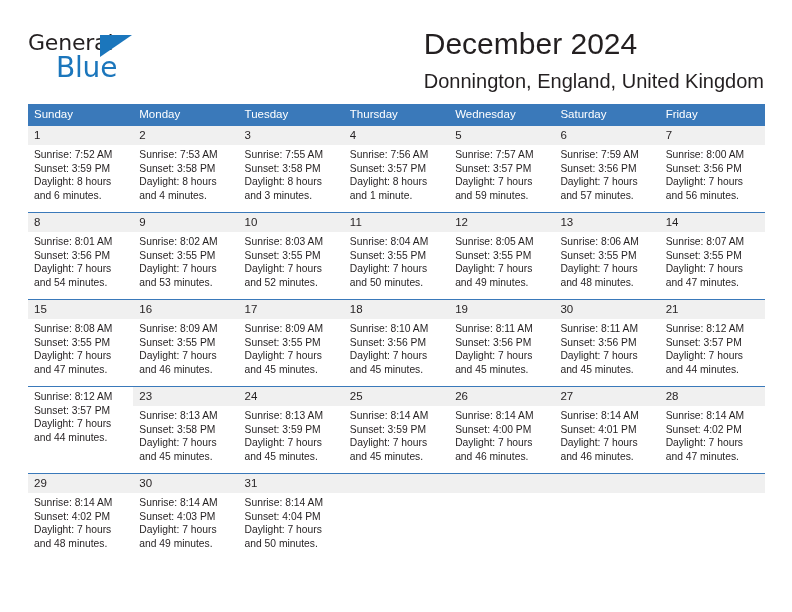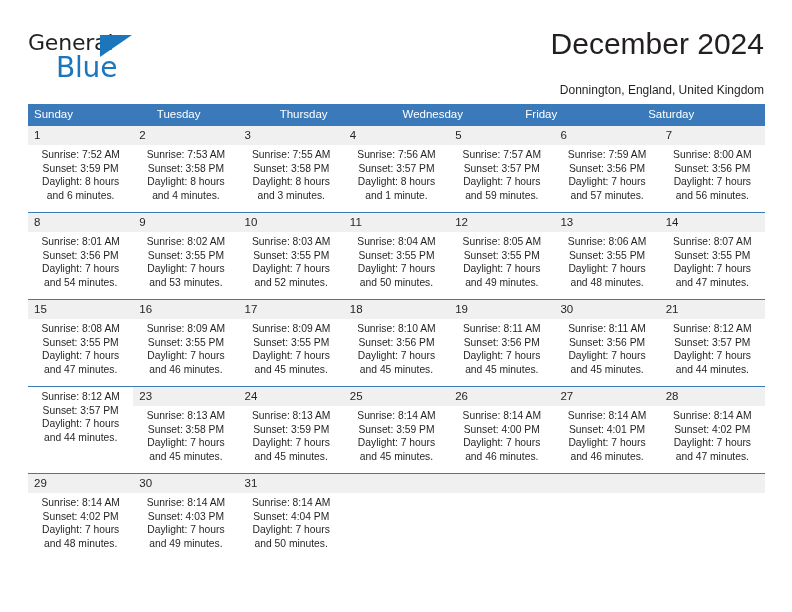--- a/index.html
+++ b/index.html
@@ -63,35 +63,35 @@
     width: 0;
     height: 0;
     border-left: 32px solid #1b76bc;
     border-bottom: 22px solid transparent;
   }
 
   .title-wrap {
     position: absolute;
     right: 0;
     top: 0;
-    text-align: right;
+    text-align: left;
   }
   .cal-title {
     font-size: 30px;
     font-weight: normal;
     color: #231f20;
     line-height: 36px;
     white-space: nowrap;
   }
   .cal-subtitle {
-    font-size: 12px;
+    font-size: 20px;
     font-weight: normal;
     color: #231f20;
     line-height: 20px;
-    margin-top: 18px;
+    margin-top: 9px;
     white-space: nowrap;
   }
 
   
   .calendar {
     position: absolute;
     left: 28px;
     top: 104px;
     width: 737px;
   }
@@ -141,21 +141,20 @@
     font-size: 11.5px;
     color: #231f20;
     line-height: 19px;
     padding-left: 6px;
     display: block;
   }
 
   .day-info {
     padding: 3px 6px 0 6px;
     box-sizing: border-box;
-    text-align: center;
   }
   .day-info div {
     font-size: 10.3px;
     line-height: 13.6px;
     color: #231f20;
     white-space: nowrap;
   }
 </style>
 </head>
 <body>
@@ -174,25 +173,26 @@
       <div class="cal-title">December 2024</div>
       <div class="cal-subtitle">Donnington, England, United Kingdom</div>
     </div>
 
   </div>
 
   <div class="calendar">
 
     <div class="weekdays">
       <div class="weekday">Sunday</div>
+      <div class="weekday">Monday</div>
       <div class="weekday">Tuesday</div>
       <div class="weekday">Thursday</div>
       <div class="weekday">Wednesday</div>
+      <div class="weekday">Saturday</div>
       <div class="weekday">Friday</div>
-      <div class="weekday">Saturday</div>
     </div>
 
     <div class="week">
       <div class="day">
         <div class="daynum-band">
             <span class="daynum">1</span>
           </div>
         <div class="day-info">
           <div>Sunrise: 7:52 AM</div>
           <div>Sunset: 3:59 PM</div>

